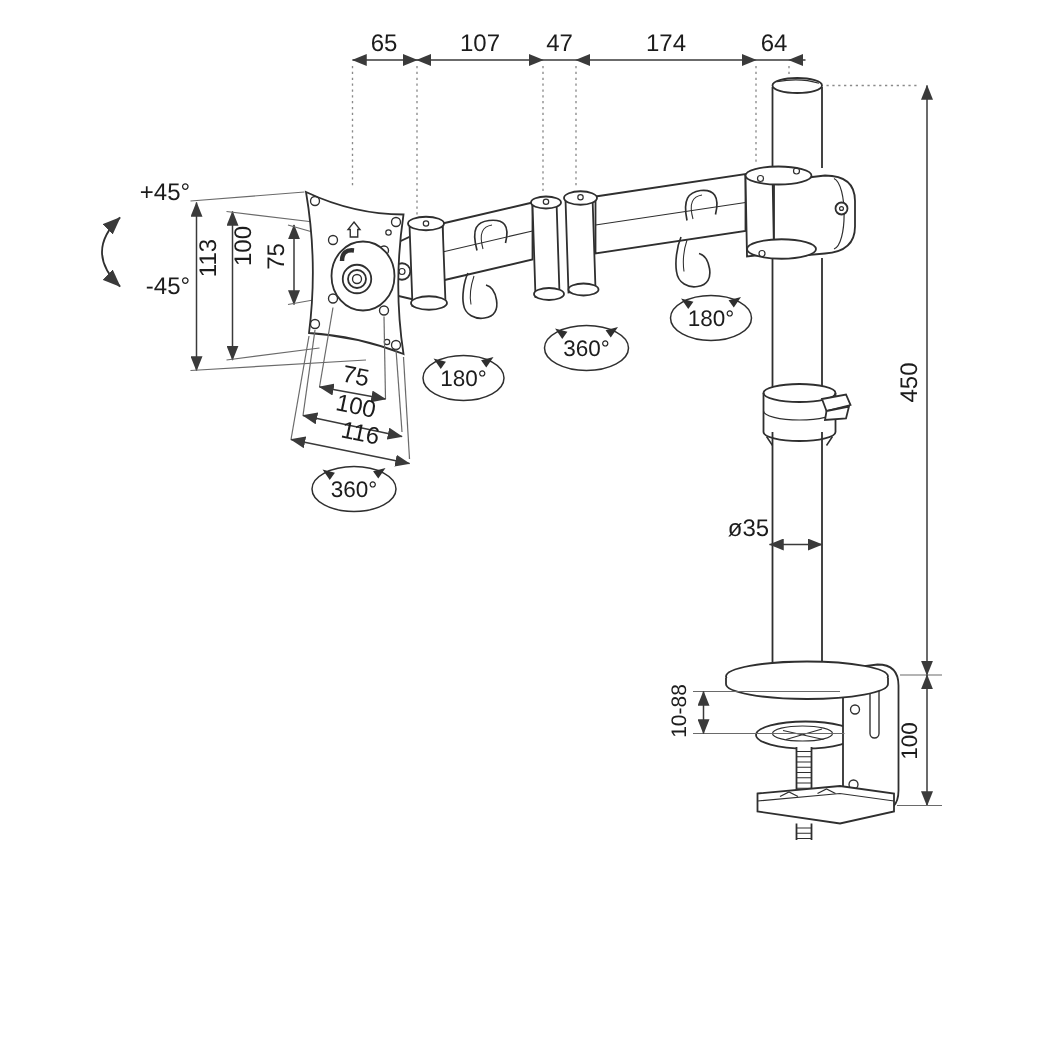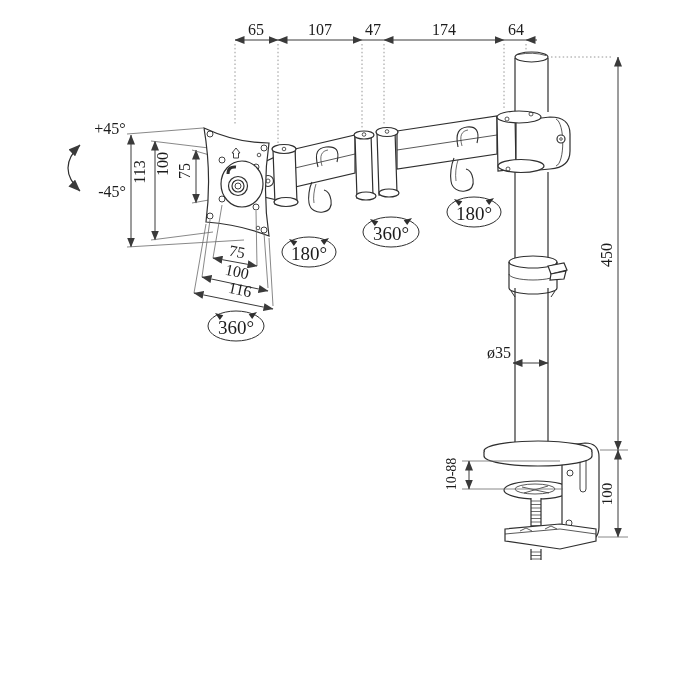--- a/index.html
+++ b/index.html
@@ -1,24 +1,24 @@
 <!DOCTYPE html>
 <html><head>
 <meta charset="utf-8">
 <style>
   html,body{margin:0;padding:0;background:#fff;}
   .canvas{position:relative;width:700px;height:560px;background:#fff;overflow:hidden;
-          font-family:Liberation Serif, serif;}
+          font-family:Liberation Sans, sans-serif;}
   svg{position:absolute;left:0;top:0;}
   .lbl{position:absolute;transform:translate(-50%,-50%);font-size:16px;color:#1c1c1c;
        white-space:nowrap;line-height:1;letter-spacing:0;}
   .r90{transform:translate(-50%,-50%) rotate(-90deg);}
   .sl11{transform:translate(-50%,-50%) rotate(11deg);}
   .sl12{transform:translate(-50%,-50%) rotate(12deg);}
-  .rot{font-size:19px;}
+  .rot{font-size:15px;}
   .sm{font-size:14px;}
   .md{font-size:15px;}
   .brand{position:absolute;left:3px;top:648px;font-size:23px;font-weight:600;
          color:#8f8f94;letter-spacing:.5px;}
   .unit{position:absolute;right:4px;top:660px;font-size:16px;font-weight:600;color:#161616;}
 </style>
 </head>
 <body>
 
 <div class="canvas">

